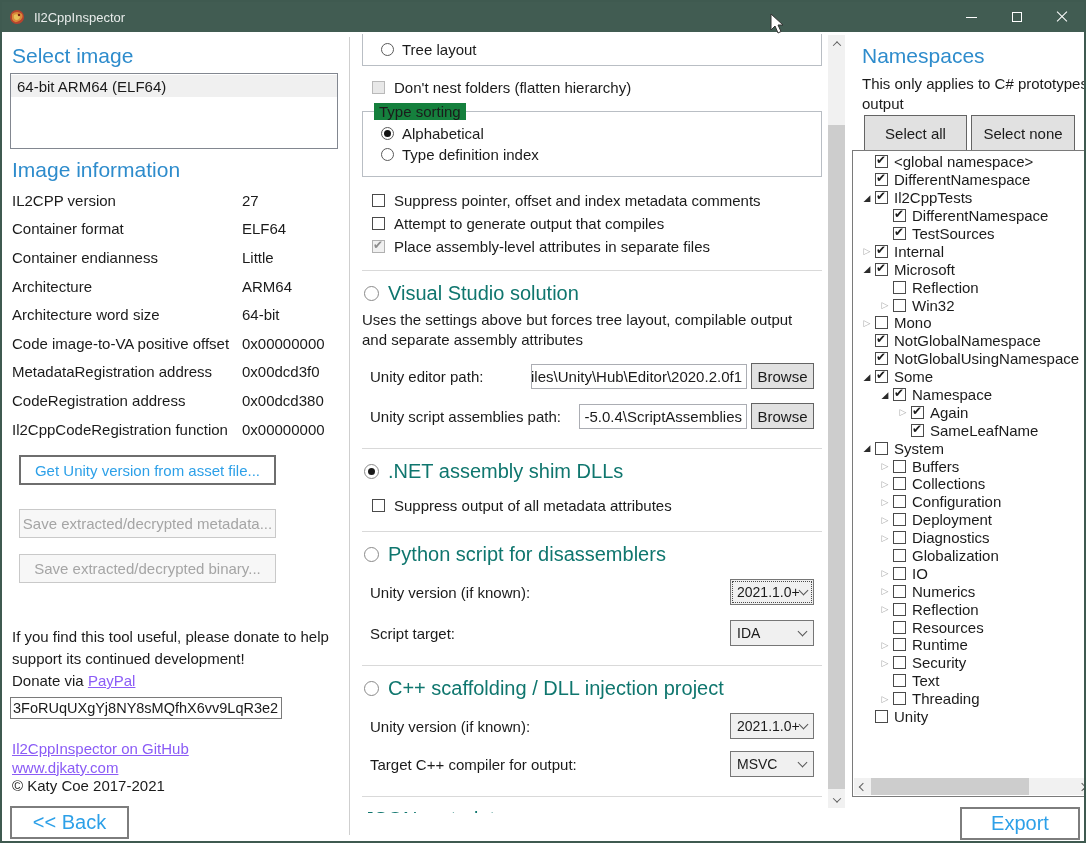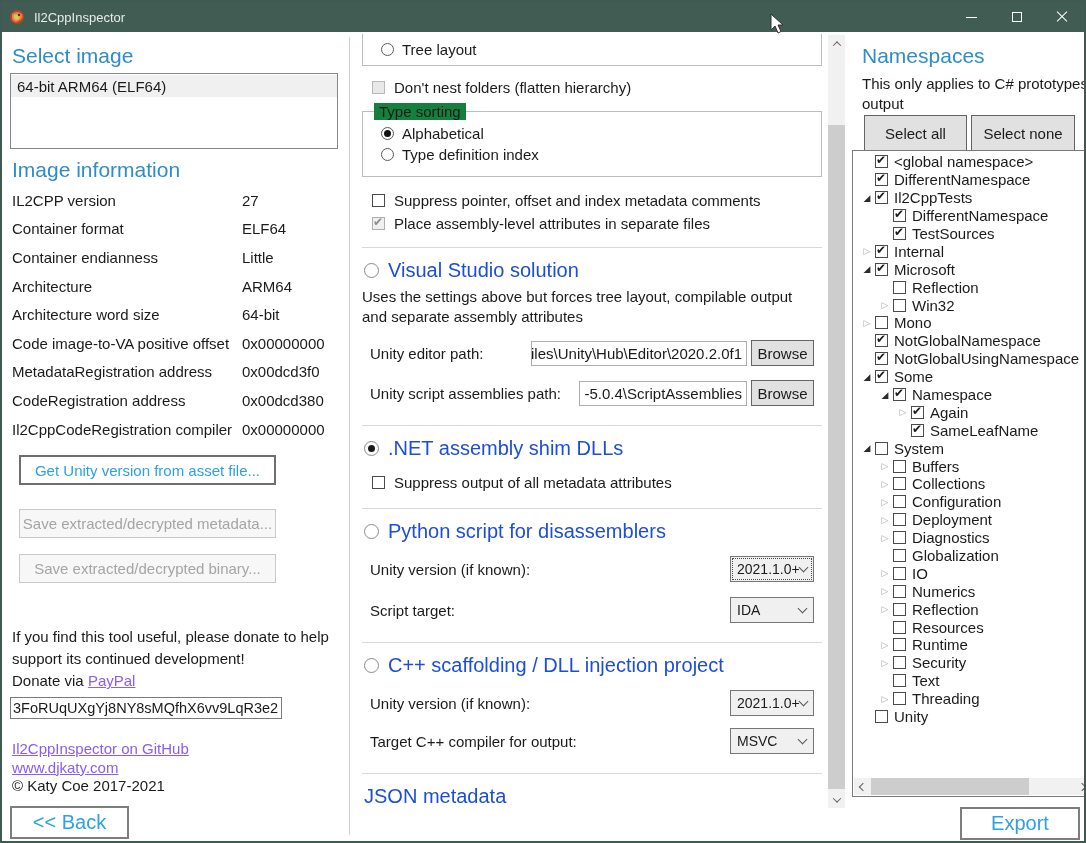--- a/index.html
+++ b/index.html
@@ -17,21 +17,21 @@
   .win-btn { width:45px; height:100%; display:flex; align-items:center; justify-content:center; color:#fff; }
   .glyph-min { width:11px; height:1px; background:#fff; display:block; }
   .glyph-max { width:10px; height:10px; border:1px solid #fff; display:block; }
   .glyph-close { position:relative; width:12px; height:12px; display:block; }
   .glyph-close::before,.glyph-close::after{content:"";position:absolute;left:-1px;top:5px;width:14px;height:1px;background:#fff;}
   .glyph-close::before{transform:rotate(45deg);} .glyph-close::after{transform:rotate(-45deg);}
   #cursor { position:absolute; left:768px; top:11px; z-index:50; }
 
   
   .h-blue { color:#2e8ccc; font-size:21px; font-weight:400; }
-  .h-green { color:#1d4ed8; font-size:20px; font-weight:400;text-align:center; }
+  .h-green { color:#0f766e; font-size:20px; font-weight:400;text-align:center; }
   .link { color:#8b5cf6; text-decoration:underline; font-size:15px; }
   .blue-btn { background:#fff; border:2px solid #7d7d7d; color:#2da0e8; display:flex; align-items:center; justify-content:center; }
   .dis-btn { background:#f7f7f7; border:1px solid #c9c9c9; color:#a5a5a5; display:flex; align-items:center; justify-content:center; }
   .gray-btn { background:#e1e1e1; border:1px solid #646464; color:#1b1b1b; display:flex; align-items:center; justify-content:center; font-size:15px; }
   .cb { width:13px; height:13px; border:1px solid #4a4a4a; background:#fff; position:relative; flex:none; }
   .cb.checked::after { content:"\2714"; font-family:"DejaVu Sans",sans-serif; font-size:12px; color:#1a1a1a; position:absolute; left:0; top:-3px; }
   .cb.dis { background:#e8e8e8; border-color:#b9b9b9; }
   .cb.dischk { background:#f0f0f0; border-color:#b0b0b0; }
   .cb.dischk::after { content:"\2714"; font-family:"DejaVu Sans",sans-serif; font-size:12px; color:#8d8d8d; position:absolute; left:0; top:-3px; }
   .rb { width:13px; height:13px; border:1px solid #5a5a5a; border-radius:50%; background:#fff; flex:none; }
@@ -167,21 +167,21 @@
         </div>
         <div class="info-row">
           <span class="k">MetadataRegistration address</span>
           <span>0x00dcd3f0</span>
         </div>
         <div class="info-row">
           <span class="k">CodeRegistration address</span>
           <span>0x00dcd380</span>
         </div>
         <div class="info-row">
-          <span class="k">Il2CppCodeRegistration compiler</span>
+          <span class="k">Il2CppCodeRegistration function</span>
           <span>0x00000000</span>
         </div>
       </div>
 
     <div id="btn-get-unity" class="blue-btn">Get Unity version from asset file...</div>
     <div id="btn-save-meta" class="dis-btn">Save extracted/decrypted metadata...</div>
     <div id="btn-save-bin" class="dis-btn">Save extracted/decrypted binary...</div>
 
     <div id="donate-para">
       <span>If you find this tool useful, please donate to help support its continued development!</span><br>
@@ -222,20 +222,24 @@
       </div>
       <div class="row">
         <span class="rb"></span>
         <span>Type definition index</span>
       </div>
     </div>
 
     <div class="chkrow" style="margin-top:15px">
       <span class="cb"></span>
       <span>Suppress pointer, offset and index metadata comments</span>
+    </div>
+    <div class="chkrow">
+      <span class="cb"></span>
+      <span>Attempt to generate output that compiles</span>
     </div>
     <div class="chkrow">
       <span class="cb dischk"></span>
       <span>Place assembly-level attributes in separate files</span>
     </div>
 
     <hr class="sep" style="margin-top:15px">
 
     <div class="sec-head">
       <span class="rb big"></span>

